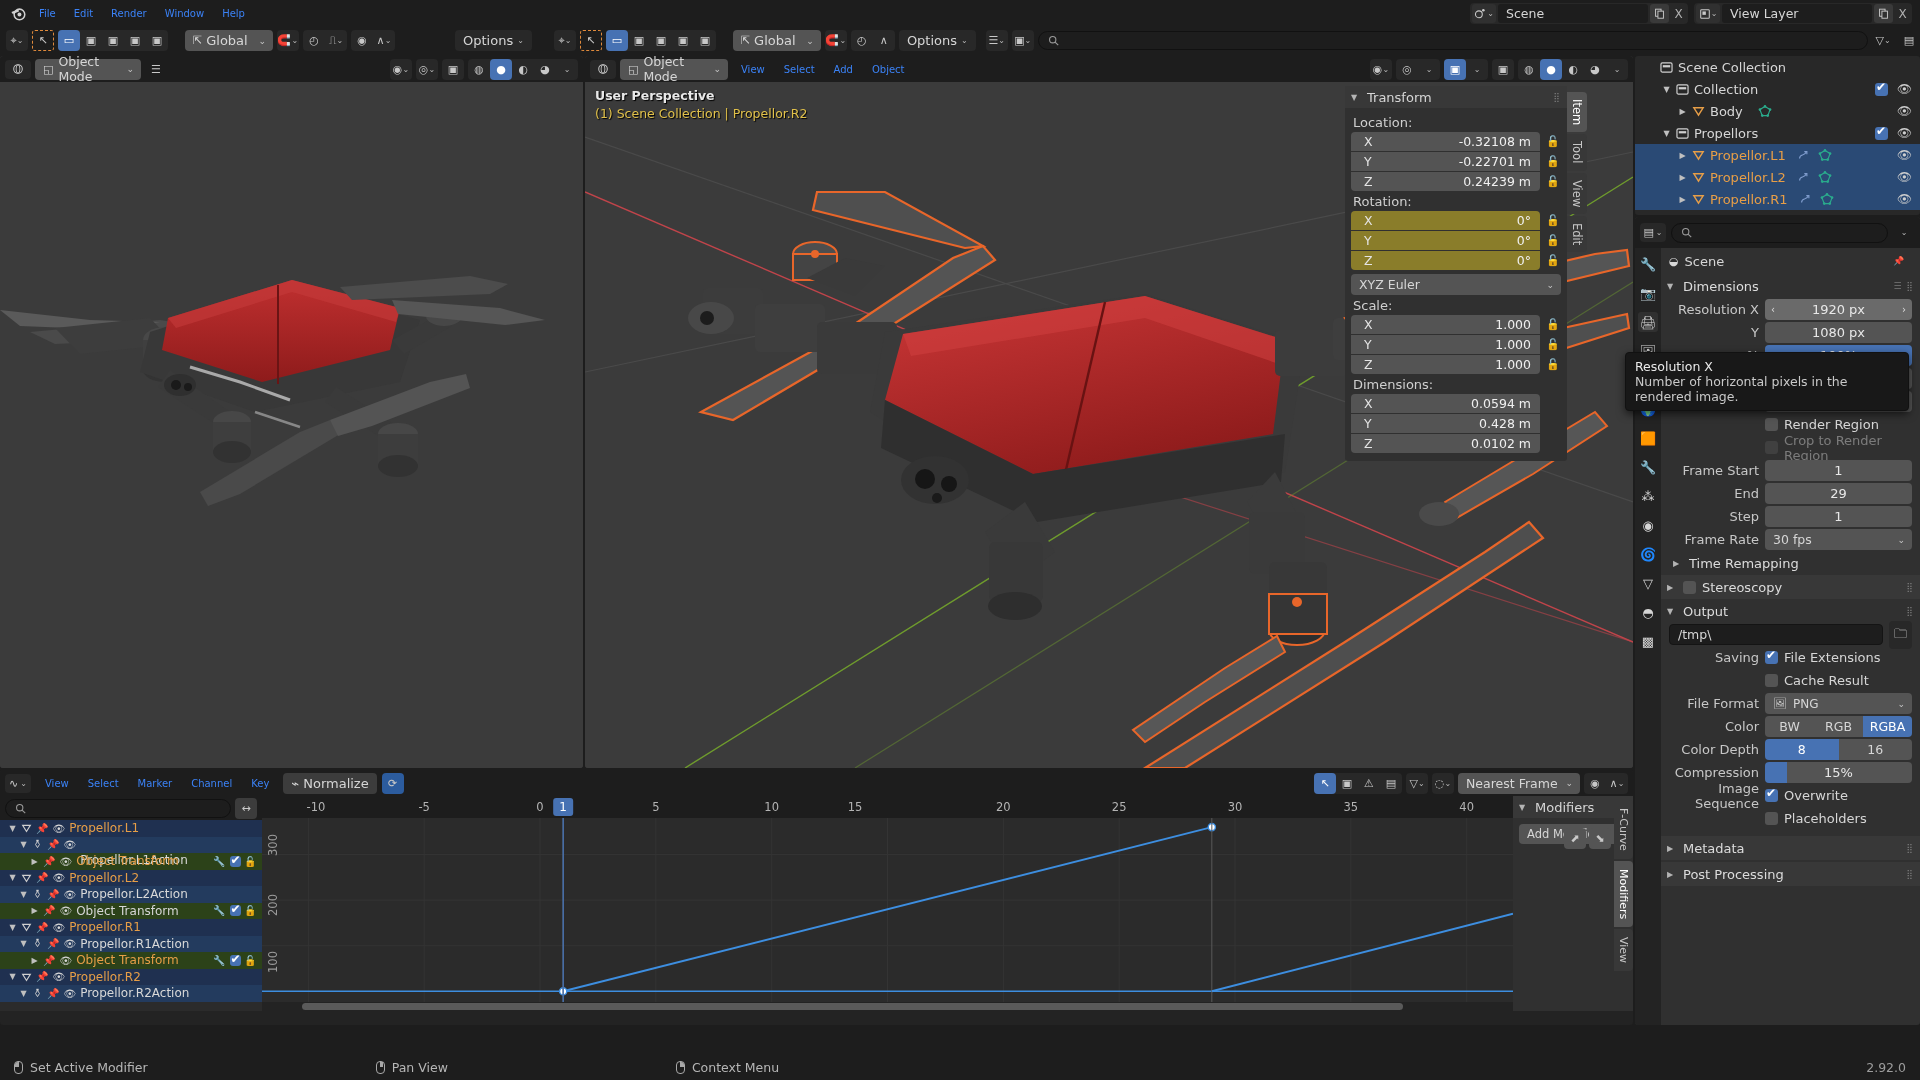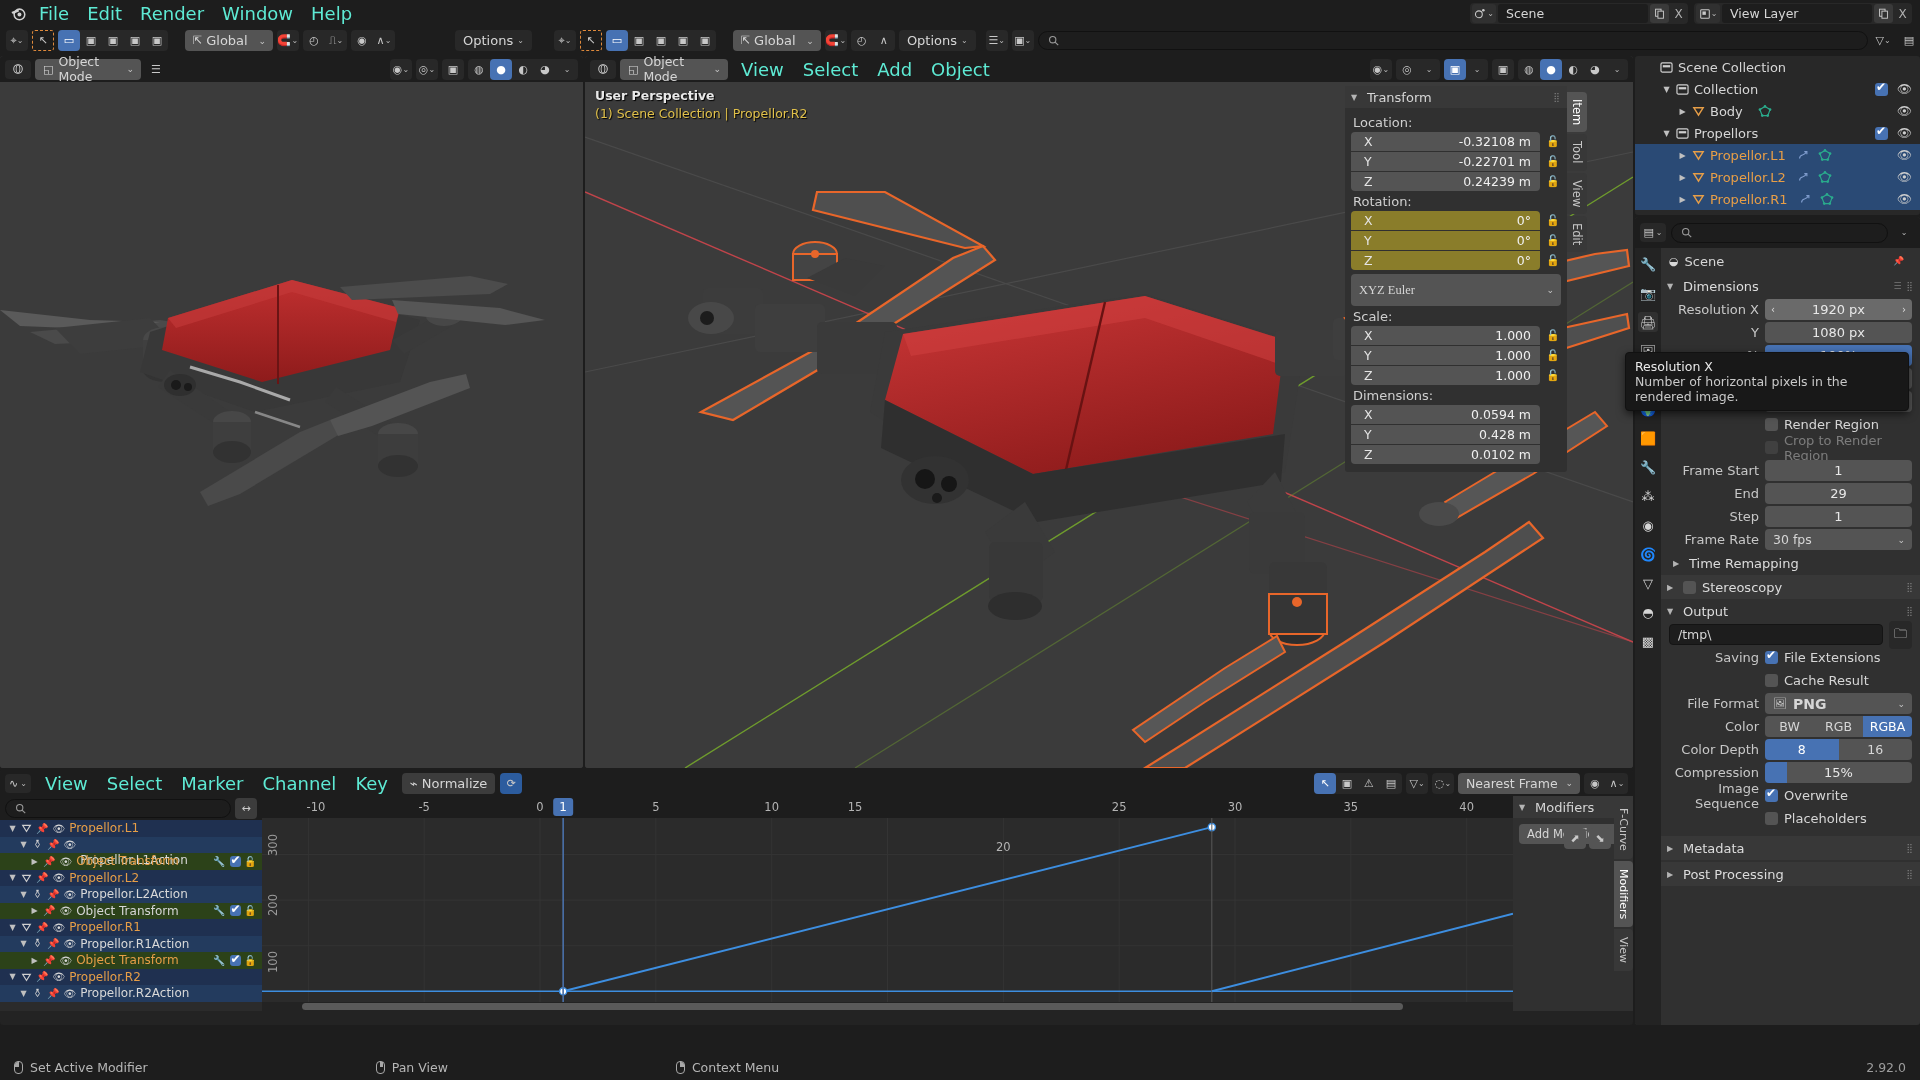--- a/index.html
+++ b/index.html
@@ -19,21 +19,21 @@
   .drop .cv{position:absolute; right:7px; font-size:9px; color:#c8c8c8;}
   .chev{font-size:8px; color:#b9b9b9;}
   .sec-tri{font-size:8px; color:#b4b4b4; display:inline-block; width:10px;}
   .ck { width:13px;height:13px;border-radius:3px;background:#545454;display:inline-block;position:relative;flex:none;}
   .ck.on{background:#4772b3;}
   .ck.on:after{content:"✔";position:absolute;left:1px;top:-3px;font-size:12px;color:#fff;}
 
   
   .topbar{position:absolute;left:0;top:0;width:1920px;height:27px;background:#1d1d1d;display:flex;align-items:center;padding-left:8px;gap:2px;}
   .blender-logo{width:20px;height:20px;display:flex;align-items:center;justify-content:center;color:#d0d0d0;}
-  .menu-item{padding:3px 9px;border-radius:4px;font-size:18px;color:#5eead4;}
+  .menu-item{padding:3px 9px;border-radius:4px;font-size:10px;color:#3b82f6;}
   .wstabs{display:flex;align-items:center;margin-left:14px;gap:1px;}
   .wstab{padding:5px 11px;border-radius:5px 5px 0 0;color:#c2c2c2;font-size:13px;background:transparent;}
   .wstab.active{background:#484848;color:#fff;}
   .topright{position:absolute;right:8px;top:3px;display:flex;align-items:center;gap:6px;}
   .scenebox{display:flex;align-items:center;background:#282828;border-radius:4px;height:21px;padding:0 2px;gap:2px;}
   .idicon{width:24px;height:19px;background:#303030;border-radius:3px;display:flex;align-items:center;justify-content:center;font-size:11px;color:#c9c9c9;}
   .idname{background:#1d1d1d;border-radius:3px;height:19px;min-width:150px;display:flex;align-items:center;padding:0 8px;font-size:12.5px;}
   .idbtn{width:19px;height:19px;background:#3a3a3a;border-radius:3px;display:flex;align-items:center;justify-content:center;font-size:11px;}
   .idx{width:15px;text-align:center;color:#b0b0b0;font-size:12px;}
 
@@ -547,21 +547,21 @@
        <span class="k">Z</span>
        <span class="v">0°</span>
      </div>
           </div>
         <div class="locks">
           <div class="lk">🔓</div>
           <div class="lk">🔓</div>
           <div class="lk">🔓</div>
         </div>
       </div>
-      <div class="drop" style="margin-top:4px;width:100%;height:32px;font-family:Liberation Serif, serif;">
+      <div class="drop" style="margin-top:4px;width:100%;height:21px;">
         <span style="font-size:12.5px;">XYZ Euler</span>
           <span class="cv">⌄</span>
       </div>
 
       <div class="np-lab">Scale:</div>
       <div class="np-rowgrp">
         <div class="np-stack" id="scl-stack">
             <div class="np-f ">
        <span class="k">X</span>
        <span class="v">1.000</span>
@@ -900,21 +900,21 @@
       </div>
       <div class="prow">
         <span class="plabel"></span>
         <span class="ck"></span>
         <span>Cache Result</span>
       </div>
       <div class="prow">
         <span class="plabel">File Format</span>
         <div class="drop" style="flex:1;">
           <span style="margin-right:6px;font-size:11px;">🖼</span>
-          <span style="font-size:14px;font-weight:bold;">PNG</span>
+          <span style="font-size:12px;">PNG</span>
             <span class="cv">⌄</span>
         </div>
       </div>
       <div class="prow">
         <span class="plabel">Color</span>
         <div class="seg" id="seg-color">
             <div class="">BW</div>
             <div class="">RGB</div>
             <div class="on">RGBA</div>
           </div>
@@ -1174,21 +1174,21 @@
     </div>
 
     <div class="g-canvas">
       <div class="ruler" id="ruler">
           <div class="tick" style="left:54px;">-10</div>
           <div class="tick" style="left:162.16666666666666px;">-5</div>
           <div class="tick" style="left:278px;">0</div>
           <div class="tick" style="left:393.83333333333337px;">5</div>
           <div class="tick" style="left:509.66666666666663px;">10</div>
           <div class="tick" style="left:593px;">15</div>
-          <div class="tick" style="left:741.3333333333333px;margin-top:40px;">20</div>
+          <div class="tick" style="left:741.3333333333333px;">20</div>
           <div class="tick" style="left:857.1666666666667px;">25</div>
           <div class="tick" style="left:973px;">30</div>
           <div class="tick" style="left:1088.8333333333333px;">35</div>
           <div class="tick" style="left:1204.6666666666665px;">40</div>
           <div class="ph-badge" style="left:301.16666666666663px;">1</div>
         </div>
       <svg id="curve-svg" width="1251" height="215" style="position:absolute;left:0;top:0;">
           <line x1="46.33333333333333" y1="22" x2="46.33333333333333" y2="215" stroke="#343434" stroke-width="1"></line>
           <line x1="162.16666666666666" y1="22" x2="162.16666666666666" y2="215" stroke="#343434" stroke-width="1"></line>
           <line x1="278" y1="22" x2="278" y2="215" stroke="#343434" stroke-width="1"></line>

